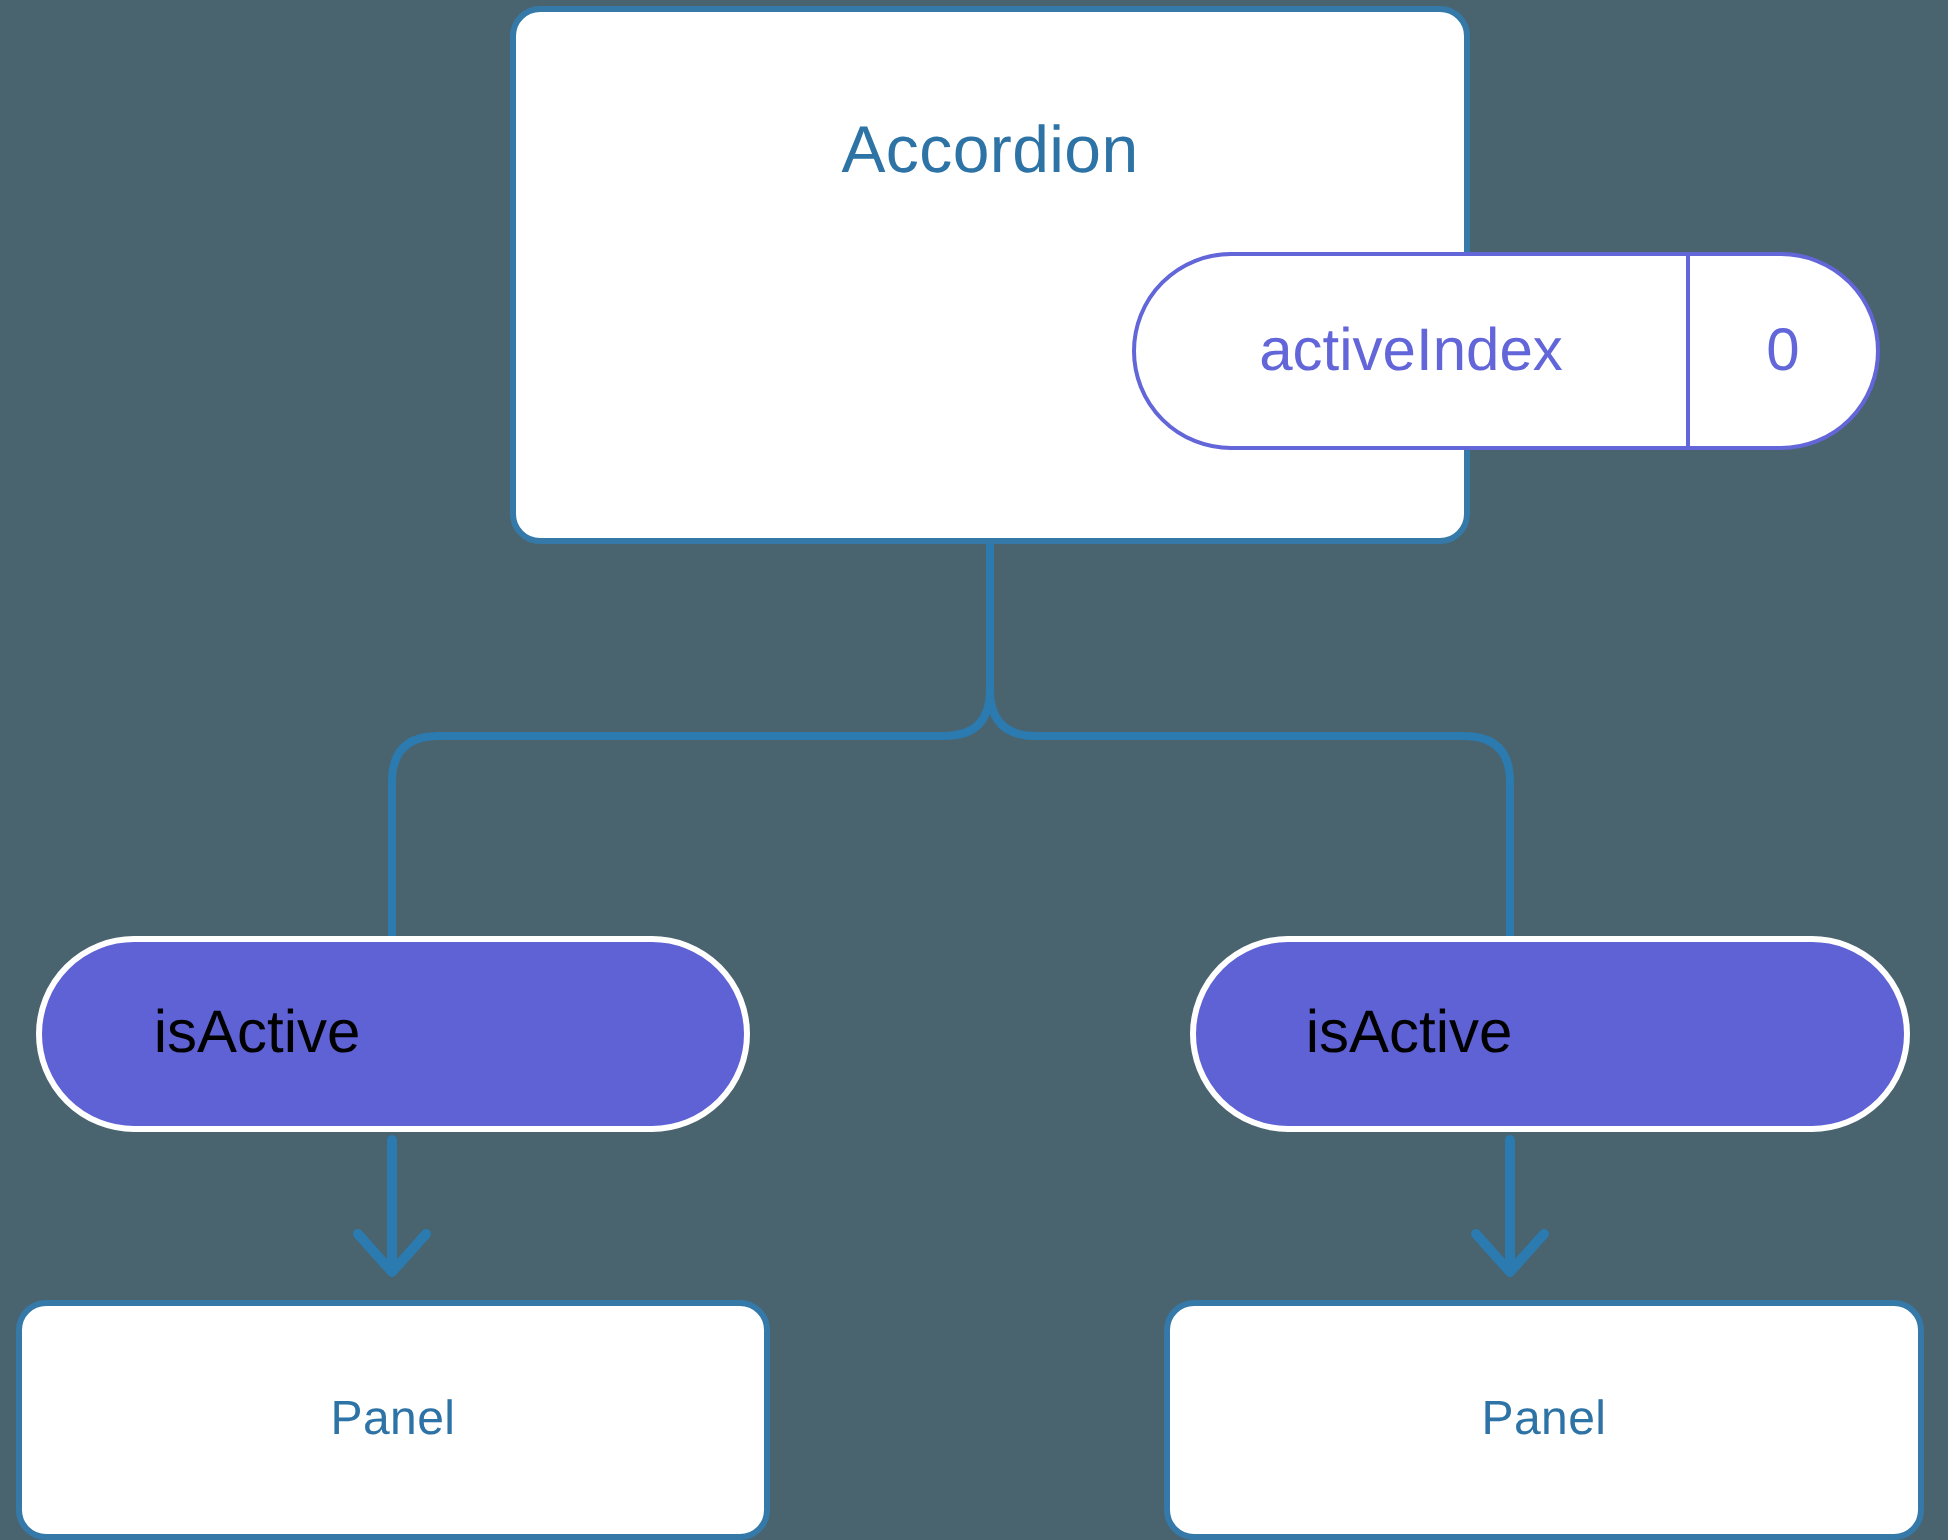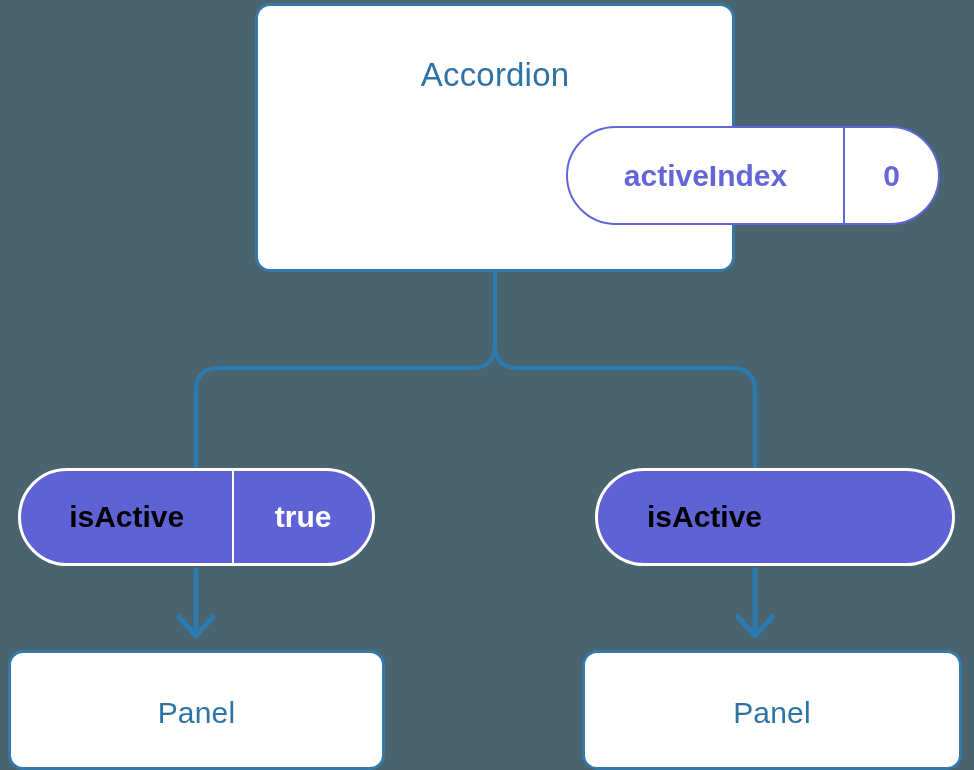--- a/index.html
+++ b/index.html
@@ -71,21 +71,21 @@
     border-radius: 999px;
     overflow: hidden;
   }
   .pill .pill-key,
   .pill .pill-val {
     display: flex;
     align-items: center;
     justify-content: center;
     box-sizing: border-box;
     white-space: nowrap;
-    font-weight: 700;
+    font-weight: 400;
   }
 
   
   .pill.outline {
     border: 2px solid #6366d8;
     background: #ffffff;
   }
   .pill.outline .pill-key {
     color: #6366d8;
   }
@@ -147,21 +147,21 @@
   }
   #panel-card-right {
     left: 582px;
     top: 650px;
     width: 380px;
     height: 120px;
   }
   #panel-title-left,
   #panel-title-right {
     top: 43px;
-    font-size: 30px;
+    font-size: 24px;
   }
 </style>
 </head>
 <body>
 
 <div id="canvas">
 
   <svg id="wires" viewBox="0 0 974 770" width="974" height="770" xmlns="http://www.w3.org/2000/svg">
 
     <path d="M 495 272
@@ -191,21 +191,20 @@
     <div class="card-title" id="accordion-title">Accordion</div>
 
     <div class="pill outline" id="pill-active-index">
       <span class="pill-key">activeIndex</span>
       <span class="pill-val">0</span>
     </div>
   </div>
 
   <div class="pill filled" id="pill-is-active-left">
     <span class="pill-key">isActive</span>
-    <span class="pill-val">true</span>
   </div>
 
   <div class="card" id="panel-card-left">
     <div class="card-title" id="panel-title-left">Panel</div>
   </div>
 
   <div class="pill filled" id="pill-is-active-right">
     <span class="pill-key">isActive</span>
   </div>
 

